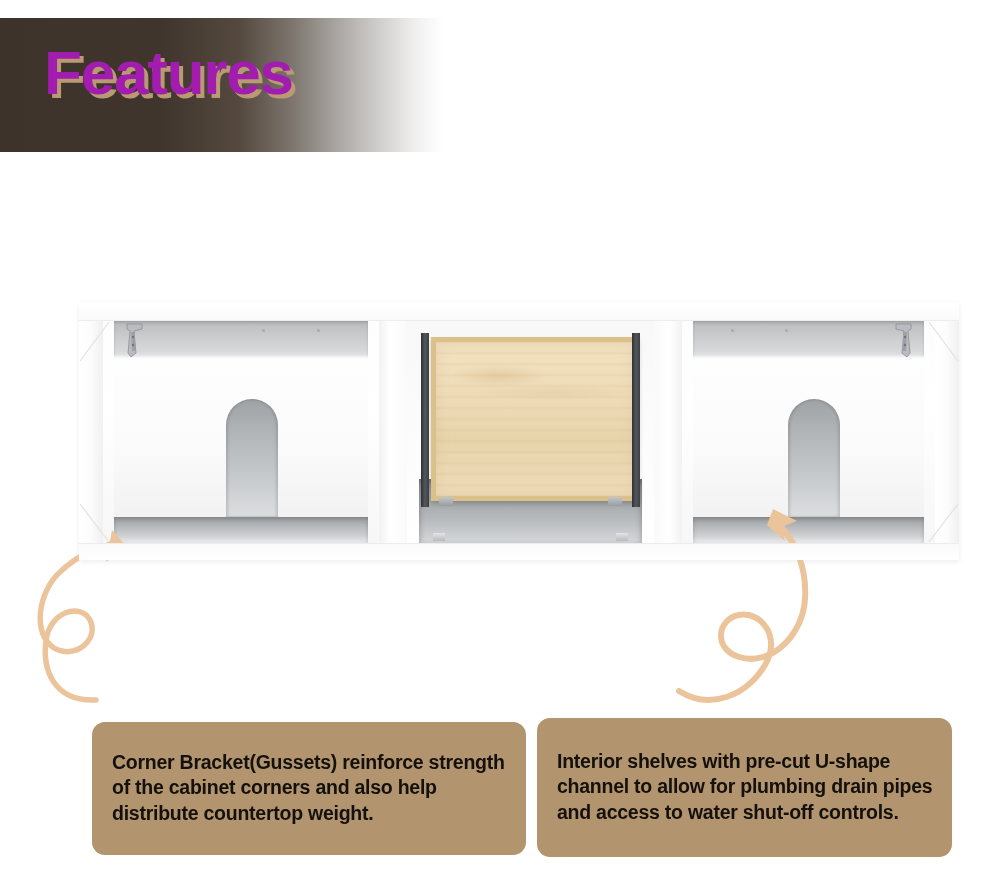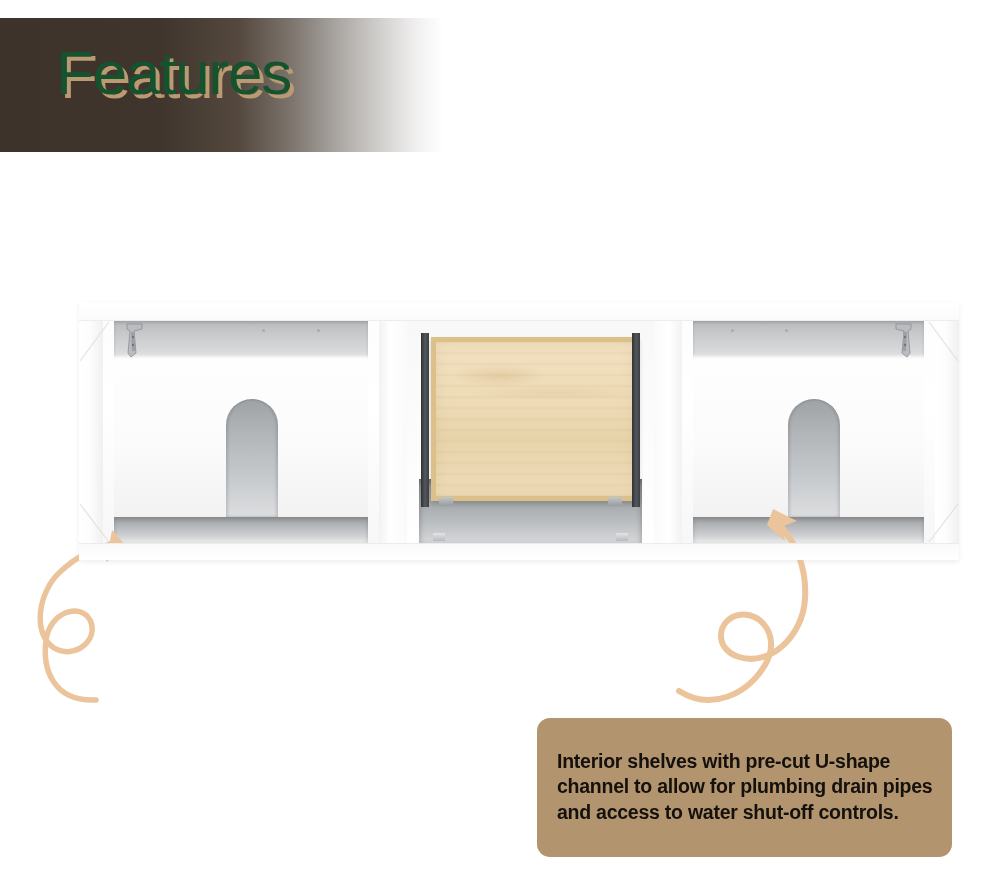--- a/index.html
+++ b/index.html
@@ -29,26 +29,26 @@
         #3f352c 36%,
         #55493f 54%,
         #7d756e 66%,
         #a9a5a1 76%,
         #d2d0ce 86%,
         #f1f0f0 94%,
         #ffffff 100%);
   }
   .header-title {
     position: absolute;
-    left: 56px;
+    left: 44px;
     top: 42px;
     font-size: 62px;
-    font-weight: normal;
+    font-weight: bold;
     font-family: "Liberation Sans", sans-serif;
-    color: #14532d;
+    color: #a21caf;
     letter-spacing: -1.2px;
     text-shadow: 4px 4px 0 #b99a72;
     line-height: 1;
     white-space: nowrap;
   }
 
   
   .cabinet {
     position: absolute;
     left: 79px;
@@ -380,18 +380,21 @@
         <path d="M14 196 C 46 216, 82 200, 100 170
                  C 116 144, 98 116, 74 120
                  C 52 124, 48 154, 74 162
                  C 106 172, 138 140, 140 104
                  C 142 72, 130 48, 118 34"></path>
       </g>
       <path d="M108 14 L132 26 L116 32 L120 46 L102 30 Z" fill="#ecc49b"></path>
     </svg>
   </div>
 
+  <div class="caption caption-left">
+    <div class="cap-text">Corner Bracket(Gussets) reinforce strength of the cabinet corners and also help distribute countertop weight.</div>
+  </div>
 
   <div class="caption caption-right">
     <div class="cap-text">Interior shelves with pre-cut U-shape channel to allow for plumbing drain pipes and access to water shut-off controls.</div>
   </div>
 
 </div>
 
 </body></html>

